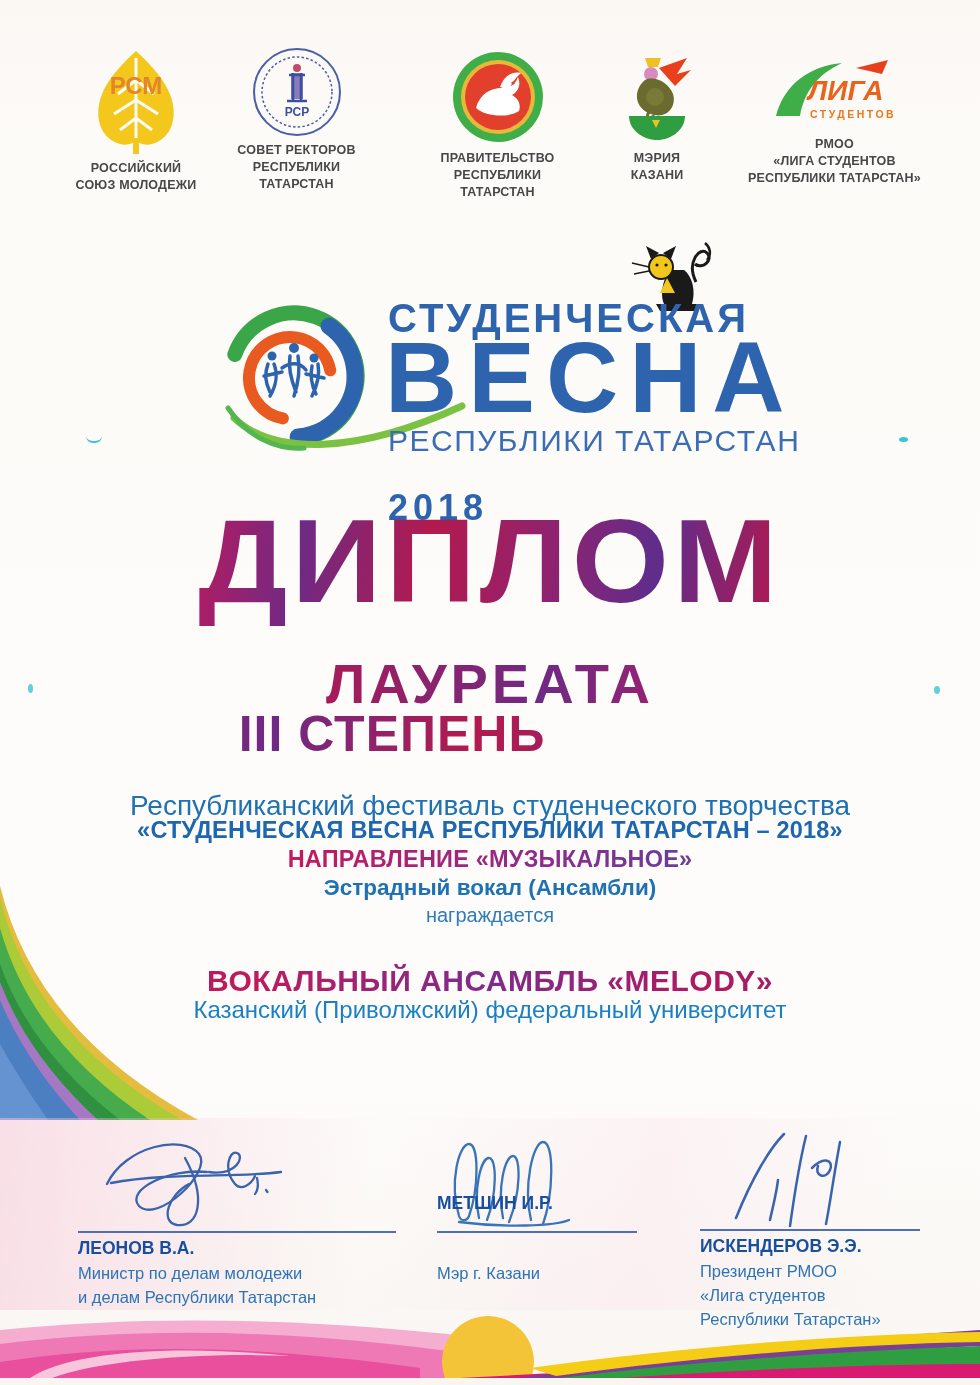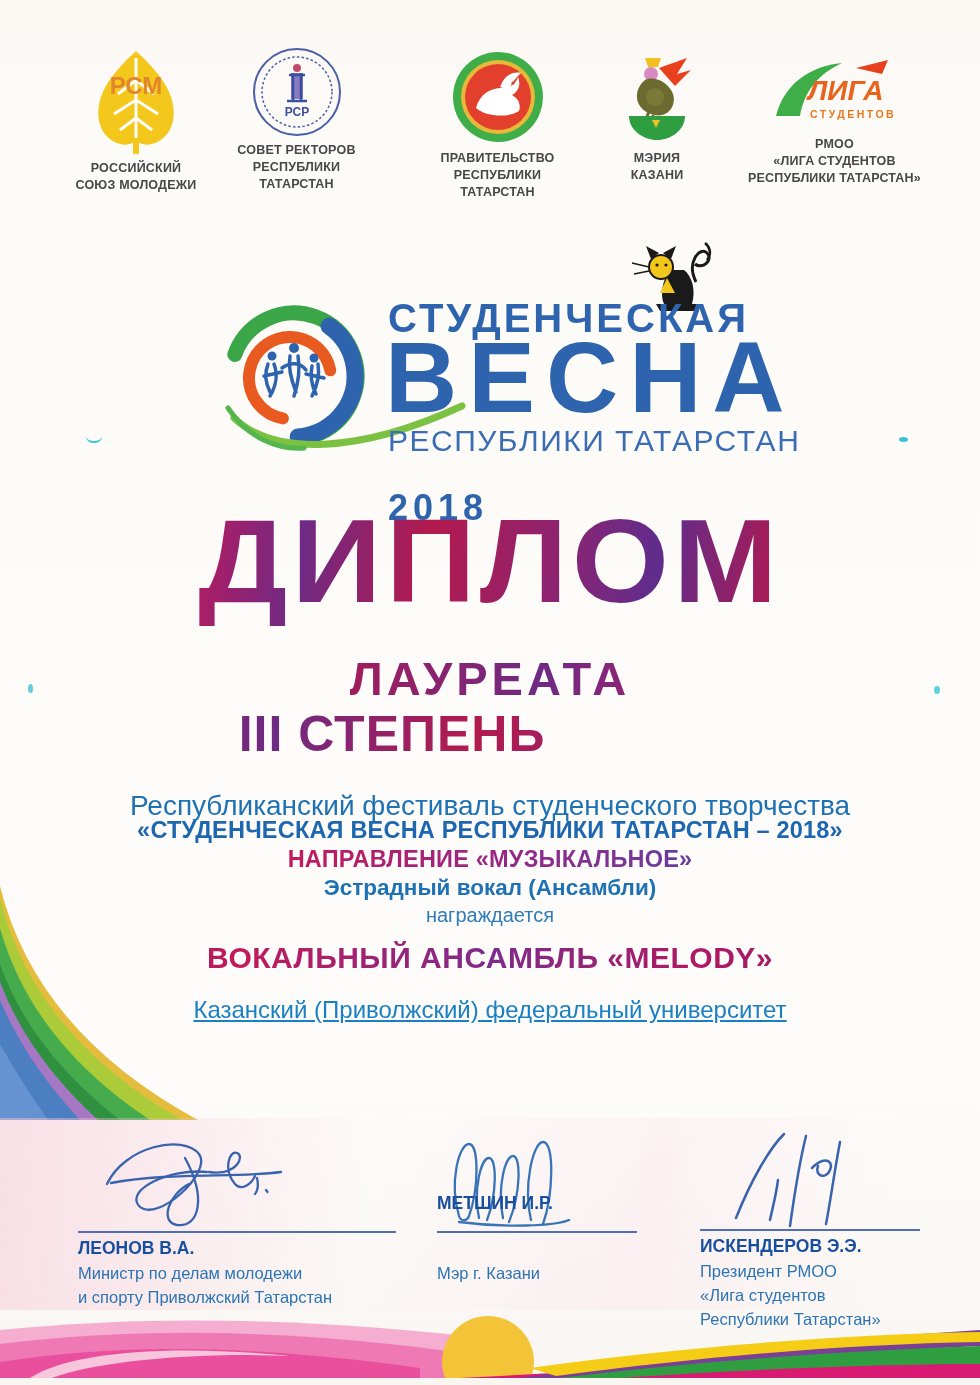--- a/index.html
+++ b/index.html
@@ -18,35 +18,35 @@
   .fl-2{left:385px;top:327px;font-size:100px;font-weight:bold;letter-spacing:11px;line-height:1;}
   .fl-3{left:388px;top:424px;font-size:30px;font-weight:normal;letter-spacing:1.5px;color:#3a6db4;}
   .fl-4{left:388px;top:456px;font-size:36px;font-weight:bold;letter-spacing:5px;margin-top:31px;}
   
   .grad{color:#9e1c5e;-webkit-background-clip:text;background-clip:text;}
   @supports (-webkit-text-fill-color: transparent){.grad{-webkit-text-fill-color:transparent;}}
   .g-diplom{background-image:linear-gradient(97deg,#7b2d8b 0%,#a81e55 10%,#c0195c 20%,#6e2a84 32%,#b31a4e 44%,#8e2370 56%,#5f2d8c 66%,#b01950 78%,#922168 90%,#7b2d8b 100%);}
   .g-laureat{background-image:linear-gradient(95deg,#8e2470,#b01950 30%,#6e2a84 55%,#c0195c 80%,#7b2d8b 100%);}
   .g-degree{background-image:linear-gradient(95deg,#a81e55,#6e2a84 35%,#b31a4e 60%,#8e2370 85%,#6e2a84 100%);}
   .g-direction{background-image:linear-gradient(95deg,#d42048,#c21a5e 30%,#8e2b8c 55%,#5546a2 78%,#c21a5e 96%);}
-  .g-name{background-image:linear-gradient(95deg,#8c2574,#c01a5a 25%,#7e2b8c 50%,#b01960 72%,#6f2d85 100%);}
+  .g-name{background-image:linear-gradient(95deg,#8c2574,#c01a5a 25%,#7e2b8c 50%,#b01960 72%,#6f2d85 100%);margin-top:23px;}
   
   .t-main{position:absolute;top:497px;left:0;width:980px;text-align:center;
     font-size:118px;font-weight:800;letter-spacing:4px;line-height:1.1;transform:scaleX(1.06);}
-  .t-sub1{position:absolute;top:651px;left:0;width:980px;text-align:center;font-size:47px;font-weight:bold;letter-spacing:4px;}
+  .t-sub1{position:absolute;top:651px;left:0;width:980px;text-align:center;font-size:56px;font-weight:bold;letter-spacing:4px;}
   .t-sub2{position:absolute;top:705px;left:0;width:784px;text-align:center;font-size:50px;font-weight:bold;letter-spacing:1px;}
   
   .bline{position:absolute;left:0;width:980px;text-align:center;white-space:nowrap;}
   .b1{top:790px;font-size:28px;color:#1e72b4;}
   .b2{top:817px;font-size:23.5px;font-weight:bold;color:#1d66b0;letter-spacing:.2px;}
   .b3{top:846px;font-size:23.5px;font-weight:bold;letter-spacing:.2px;}
   .b4{top:875px;font-size:22.5px;font-weight:bold;color:#1e72b4;}
   .b5{top:904px;font-size:20px;color:#2f7cb8;}
   .b-awardee{top:941px;font-size:30px;font-weight:bold;letter-spacing:.5px;}
-  .b-org{top:996px;font-size:24px;color:#1a80c4;text-decoration:underline;}
+  .b-org{top:996px;font-size:24px;color:#1a80c4;}
   
   .sig-line{position:absolute;border-top:2px solid #4f6fb2;height:0;}
   .sig-name{position:absolute;font-size:17.5px;font-weight:bold;color:#174f9e;white-space:nowrap;}
   .sig-role{position:absolute;font-size:16.5px;color:#2c74b4;line-height:1.45;white-space:nowrap;}
   .sigsvg{position:absolute;}
   
   .decor{position:absolute;}
   .sig-tint{position:absolute;left:0;top:1118px;width:980px;height:192px;
     background:linear-gradient(100deg,rgba(246,196,214,.5),rgba(255,255,255,0) 38%,rgba(250,224,234,.35) 66%,rgba(255,255,255,0) 90%);}
   .artifact{position:absolute;}
@@ -206,21 +206,21 @@
       <path d="M26,55 C84,44 152,50 196,44"></path>
       <path d="M124,44 C152,48 160,28 152,25 C144,22 138,42 150,56 C156,63 166,57 170,48"></path>
       <path d="M172,50 C174,58 172,64 170,66"></path>
       <path d="M181,62 l1.5,2"></path>
     </g>
   </svg>
   <div class="sig-line" style="left:78px;top:1231px;width:318px;"></div>
   <div class="sig-name" style="left:78px;top:1238px;">ЛЕОНОВ В.А.</div>
   <div class="sig-role" style="left:78px;top:1262px;">
     <div>Министр по делам молодежи</div>
-    <div>и спорту Приволжский Татарстан</div>
+    <div>и делам Республики Татарстан</div>
   </div>
 
   <svg class="sigsvg" style="left:445px;top:1132px;" width="170" height="98" viewBox="0 0 170 98">
     <g stroke="#3a74b8" stroke-width="2.3" fill="none" stroke-linecap="round">
       <path d="M14,84 C4,50 14,12 24,12 C34,12 34,56 24,84 C22,89 16,90 14,84 Z"></path>
       <path d="M34,86 C28,58 36,26 44,26 C52,26 52,62 42,88"></path>
       <path d="M58,86 C52,56 60,24 68,24 C76,24 76,60 64,90"></path>
       <path d="M86,88 C78,54 88,10 98,10 C110,10 108,64 98,92"></path>
       <path d="M14,90 C60,96 110,94 124,88"></path>
     </g>

